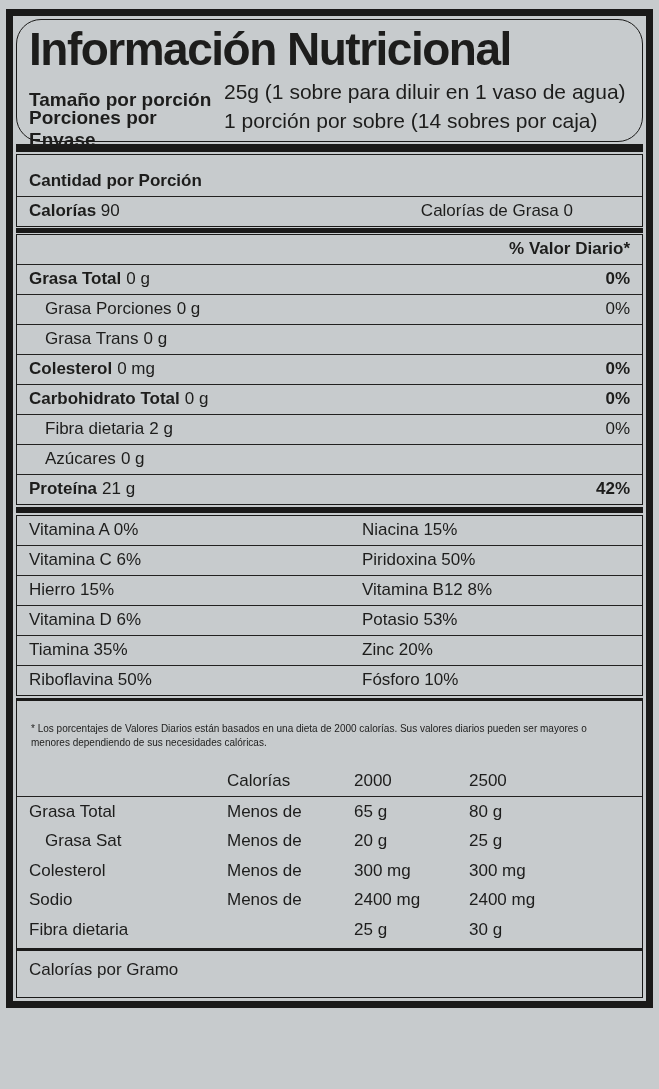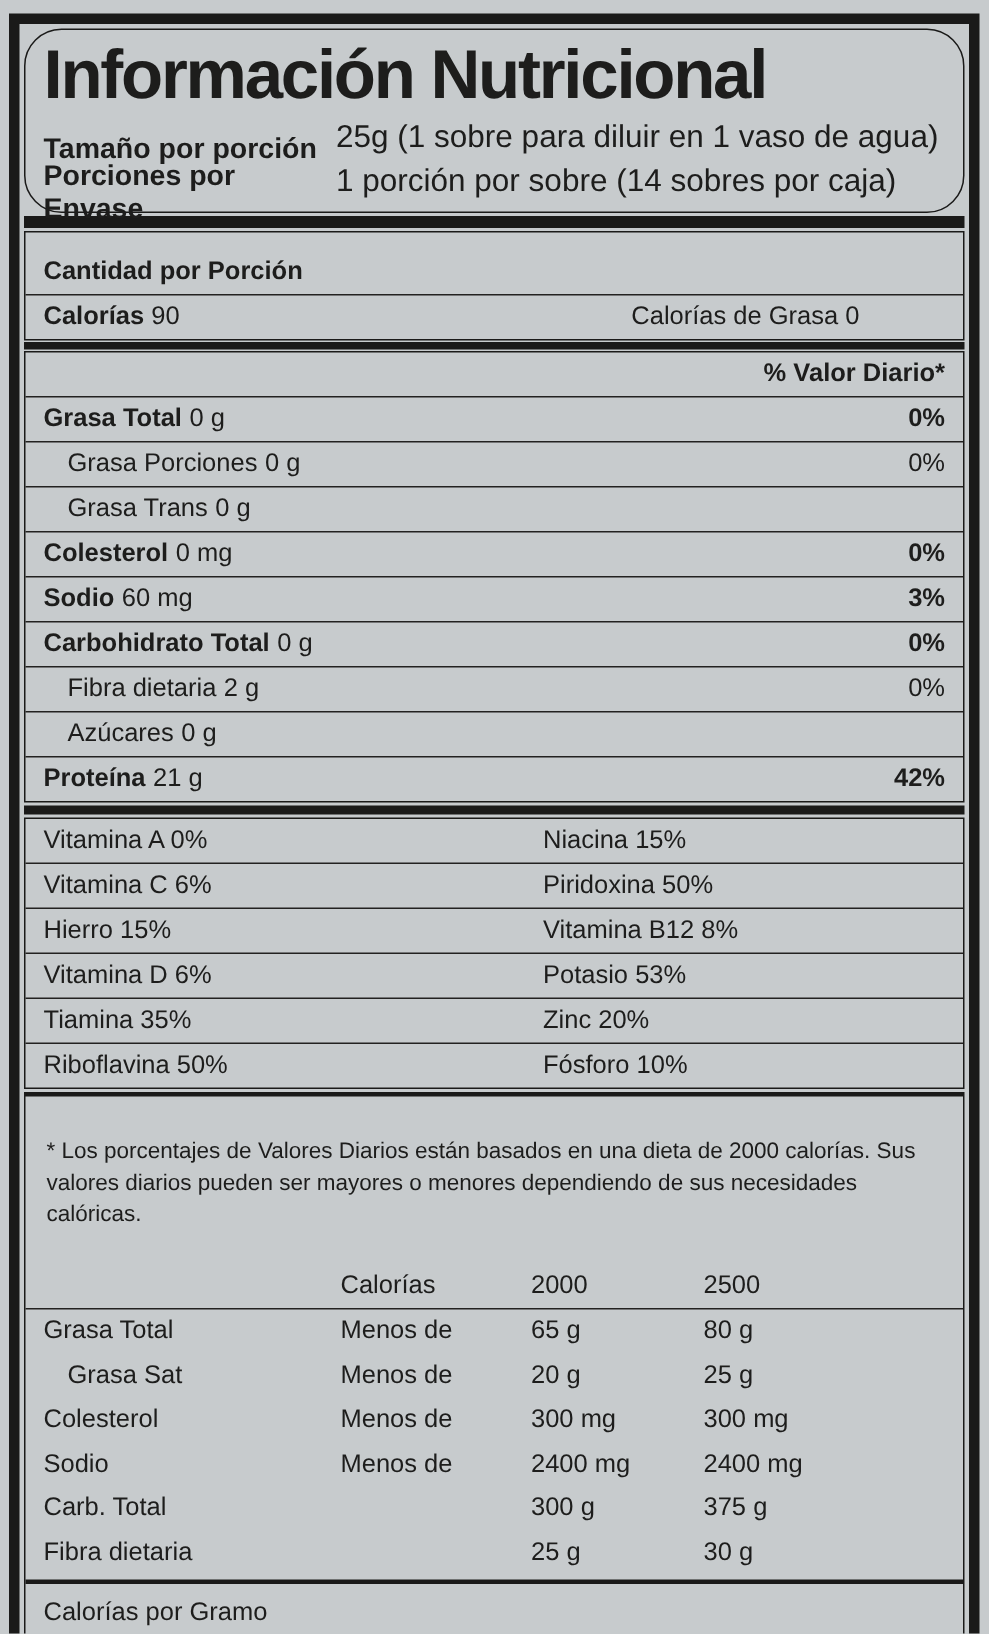--- a/index.html
+++ b/index.html
@@ -41,21 +41,21 @@
   .dvrow .amtv{margin-left:5px;}
 
   
   .vrow{display:grid;grid-template-columns:345px 1fr;align-items:center;height:29px;}
   .vrow .vleft{padding-left:12px;}
   .vrows > div.vrow{border-bottom:1.5px solid #222120;}
   .vrows > div.vrow:last-of-type{border-bottom:none;}
 
   
   .foot{border-top-width:3px;padding-bottom:12px;}
-  .footnote{padding:11px 14px 6px 14px;font-size:15px;line-height:1.42;}
+  .footnote{padding:11px 14px 6px 14px;font-size:10px;line-height:1.42;}
   .trow{display:grid;grid-template-columns:198px 127px 115px 1fr;align-items:center;height:29.5px;padding:0 12px;}
   .thead{height:30px;border-bottom:1.5px solid #222120;margin-top:4px;}
   .trow .tind{padding-left:16px;}
   .rule3{height:3px;background:#1a1a19;margin-top:3px;}
   .cpg-heading{height:30px;display:flex;align-items:center;padding:4px 12px 0;}
 </style>
 </head>
 <body>
 
 <div class="label">
@@ -110,24 +110,20 @@
         <div class="row dvrow">
           <span><span class="lbl ind">Grasa Trans</span><span class="amtv">0 g</span></span>
           <span class="dv"></span>
         </div>
 
         <div class="row dvrow bold">
           <span><span class="lbl">Colesterol</span><span class="amtv">0 mg</span></span>
           <span class="dv">0%</span>
         </div>
 
-        <div class="row dvrow bold">
-          <span><span class="lbl">Sodio</span><span class="amtv">60 mg</span></span>
-          <span class="dv">3%</span>
-        </div>
 
         <div class="row dvrow bold">
           <span><span class="lbl">Carbohidrato Total</span><span class="amtv">0 g</span></span>
           <span class="dv">0%</span>
         </div>
 
         <div class="row dvrow">
           <span><span class="lbl ind">Fibra dietaria</span><span class="amtv">2 g</span></span>
           <span class="dv">0%</span>
         </div>
@@ -219,26 +215,20 @@
           <span>300 mg</span>
         </div>
 
         <div class="trow">
           <span class="tlabel">Sodio</span>
           <span>Menos de</span>
           <span>2400 mg</span>
           <span>2400 mg</span>
         </div>
 
-        <div class="trow">
-          <span class="tlabel">Carb. Total</span>
-          <span></span>
-          <span>300 g</span>
-          <span>375 g</span>
-        </div>
 
         <div class="trow">
           <span class="tlabel">Fibra dietaria</span>
           <span></span>
           <span>25 g</span>
           <span>30 g</span>
         </div>
 
     </div>
 

